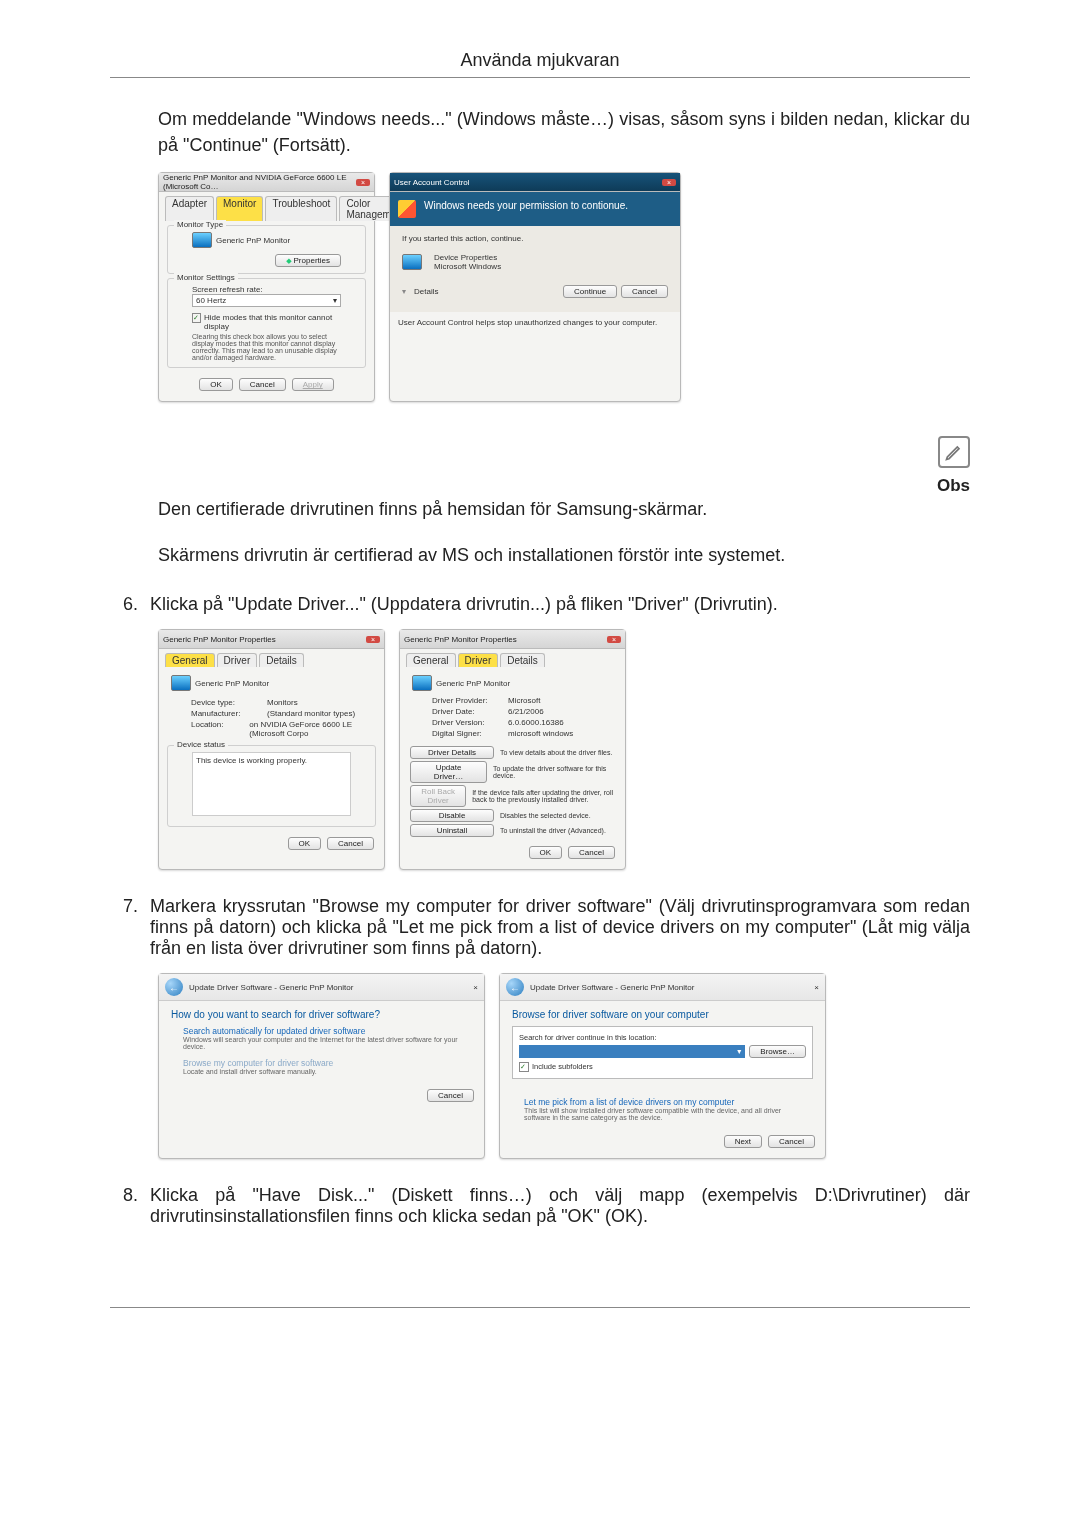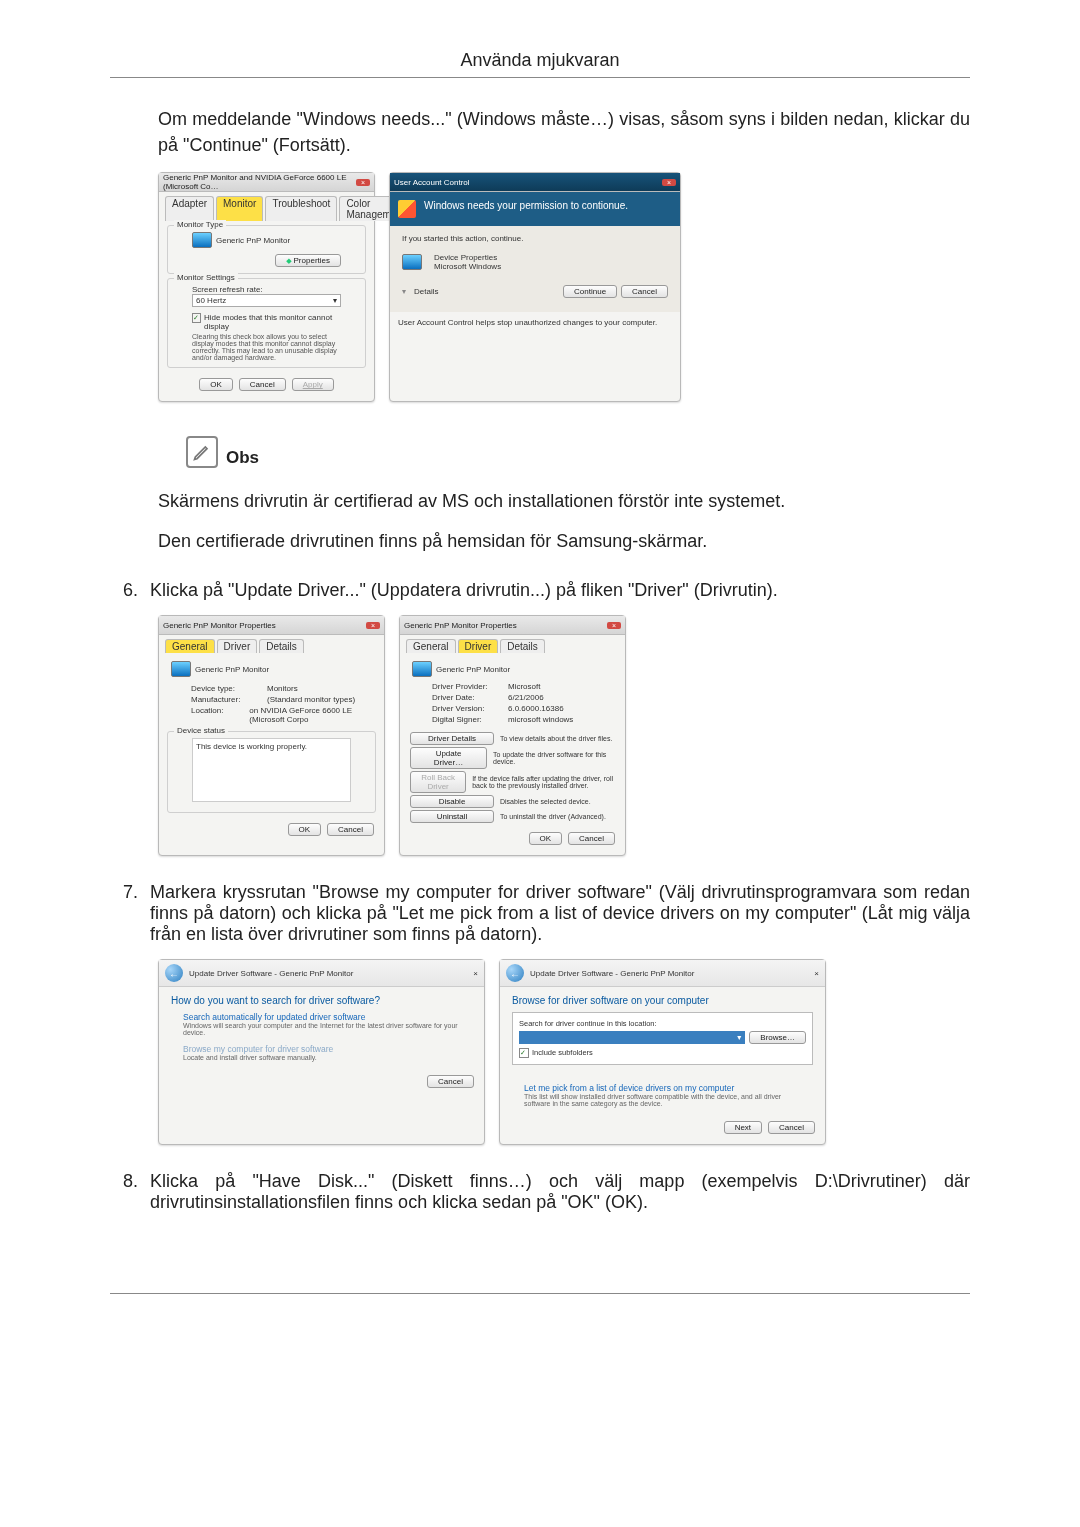--- a/index.html
+++ b/index.html
@@ -45,20 +45,21 @@
   width: 28px;
   flex: 0 0 auto;
   text-align: right;
 }
 .note-row {
   display: flex;
   align-items: flex-end;
   gap: 8px;
   margin-top: 34px;
   margin-left: 76px;
+  flex-direction: column;
 }
 .note-icon {
   width: 28px;
   height: 28px;
   border: 2px solid #888;
   border-radius: 4px;
   display: flex;
   align-items: center;
   justify-content: center;
 }
@@ -297,22 +298,22 @@
   </div>
 
   <div class="note-row">
     <div class="note-icon">
       <svg viewBox="0 0 24 24">
           <path d="M3 21l3-1 12-12-2-2L4 18l-1 3z" fill="none" stroke="#777" stroke-width="2"></path>
         </svg>
     </div>
     <span class="note-label">Obs</span>
   </div>
+  <p class="body-text indent">Den certifierade drivrutinen finns på hemsidan för Samsung-skärmar.</p>
   <p class="body-text indent" style="margin-top:20px;">Skärmens drivrutin är certifierad av MS och installationen förstör inte systemet.</p>
-  <p class="body-text indent">Den certifierade drivrutinen finns på hemsidan för Samsung-skärmar.</p>
 
   <div class="ol-row">
     <div class="ol-num">6.</div>
     <div style="flex:1">Klicka på "Update Driver..." (Uppdatera drivrutin...) på fliken "Driver" (Drivrutin).</div>
   </div>
 
   <div class="figrow">
 
     <div class="dlg props">
       <div class="titlebar">

